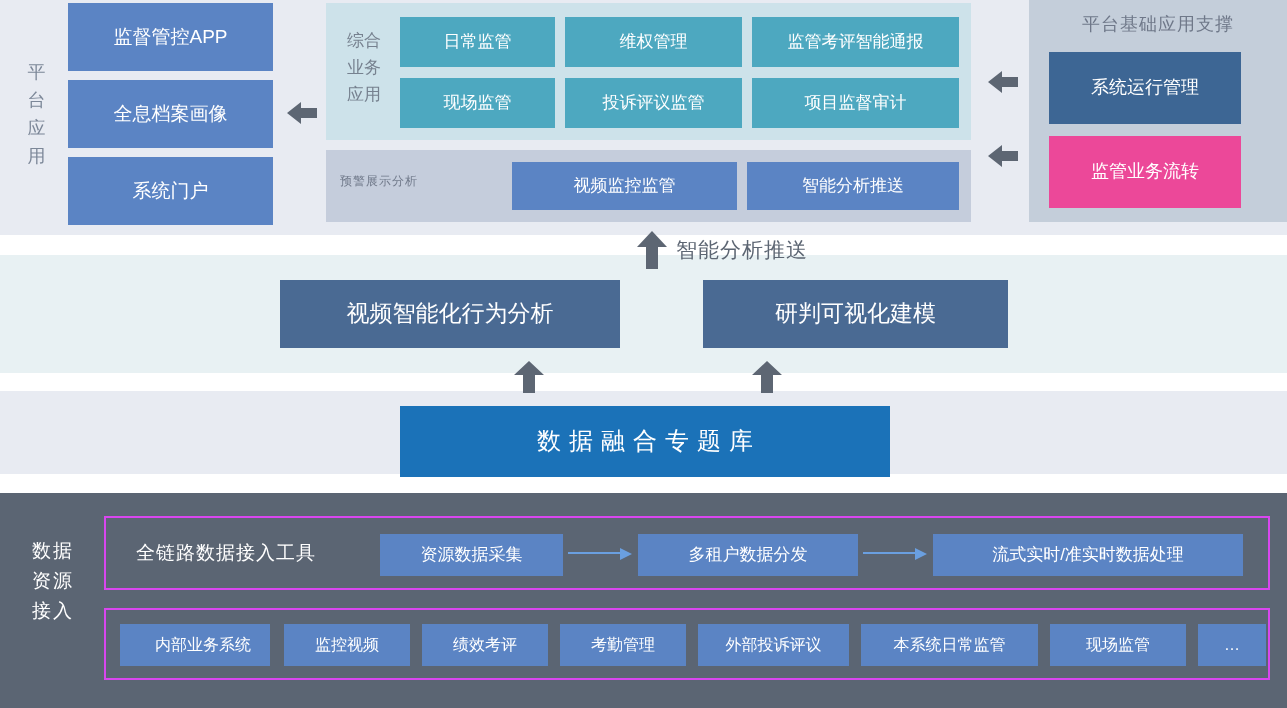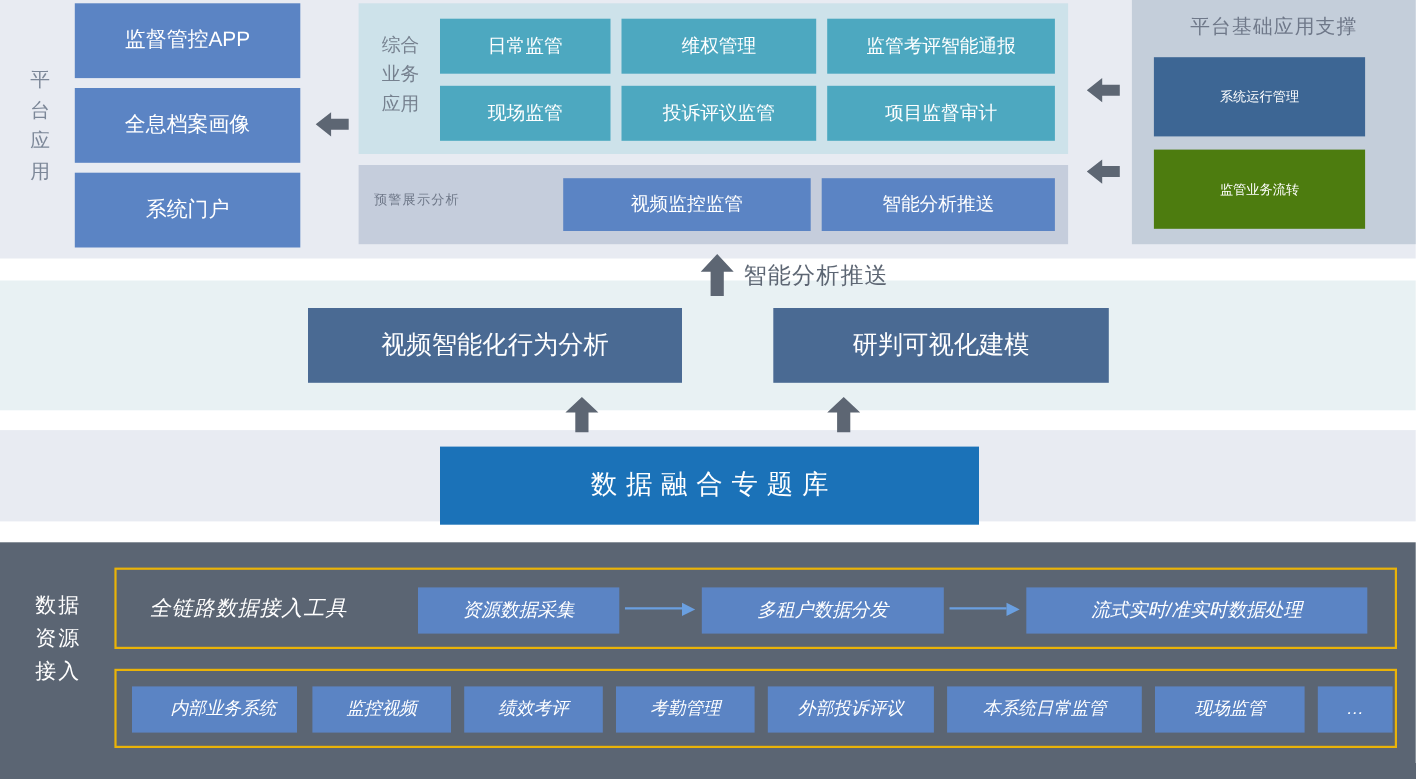--- a/index.html
+++ b/index.html
@@ -65,21 +65,21 @@
   .warn-box{top:12px;height:48px;font-size:17px;}
 
   #panel-support{
     position:absolute;left:1029px;top:0px;width:258px;height:222px;
     background:#c4ceda;
   }
   #label-support{
     position:absolute;left:0;top:12px;width:258px;text-align:center;
     color:#6f7889;font-size:18px;letter-spacing:1px;
   }
-  .support-box{left:20px;width:192px;height:72px;font-size:12px;}
+  .support-box{left:20px;width:192px;height:72px;font-size:18px;}
 
   
   .arrow{position:absolute;}
 
   
   .analysis-box{top:280px;height:68px;font-size:23px;}
   #lbl-push{
     position:absolute;left:676px;top:236px;
     color:#5d6673;font-size:21px;letter-spacing:1px;
   }
@@ -91,21 +91,21 @@
   }
 
   
   #label-datasource{
     position:absolute;left:18px;top:536px;width:70px;
     color:#ffffff;font-size:19px;line-height:30px;text-align:center;
     letter-spacing:2px;
   }
   .src-outer{
     position:absolute;left:104px;width:1166px;
-    border:2px solid #eab308;box-sizing:border-box;font-style:italic;
+    border:2px solid #d946ef;box-sizing:border-box;
   }
   #src-outer-top{top:516px;height:74px;}
   #src-outer-bottom{top:608px;height:72px;}
 
   #lbl-ingest-tool{
     position:absolute;left:30px;top:0;height:70px;
     display:flex;align-items:center;
     color:#ffffff;font-size:19px;letter-spacing:1px;
   }
   .pipe-box{top:16px;height:42px;font-size:17px;}
@@ -163,21 +163,21 @@
   <svg class="arrow" style="left:986px;top:65px;" width="34" height="34" viewBox="0 0 34 34">
     <path d="M2 17 L16 6 L16 12 L32 12 L32 22 L16 22 L16 28 Z" fill="#5d6673"></path>
   </svg>
   <svg class="arrow" style="left:986px;top:139px;" width="34" height="34" viewBox="0 0 34 34">
     <path d="M2 17 L16 6 L16 12 L32 12 L32 22 L16 22 L16 28 Z" fill="#5d6673"></path>
   </svg>
 
   <div id="panel-support" style="background: rgb(196, 206, 218);">
     <div id="label-support">平台基础应用支撑</div>
     <div class="box steel-dark support-box" style="top: 52px; background: rgb(61, 102, 148);">系统运行管理</div>
-    <div class="box steel-dark support-box" style="top: 136px; background: #4d7c0f;">监管业务流转</div>
+    <div class="box steel-dark support-box" style="top: 136px; background: #ec4899;">监管业务流转</div>
   </div>
 
   <svg class="arrow" style="left:636px;top:230px;" width="32" height="40" viewBox="0 0 32 40">
     <path d="M16 1 L31 17 L22 17 L22 39 L10 39 L10 17 L1 17 Z" fill="#5d6673"></path>
   </svg>
   <div id="lbl-push">智能分析推送</div>
 
   <div class="box slate analysis-box" style="left: 280px; width: 340px; background: rgb(74, 106, 147);">视频智能化行为分析</div>
   <div class="box slate analysis-box" style="left: 703px; width: 305px; background: rgb(74, 106, 147);">研判可视化建模</div>
 

